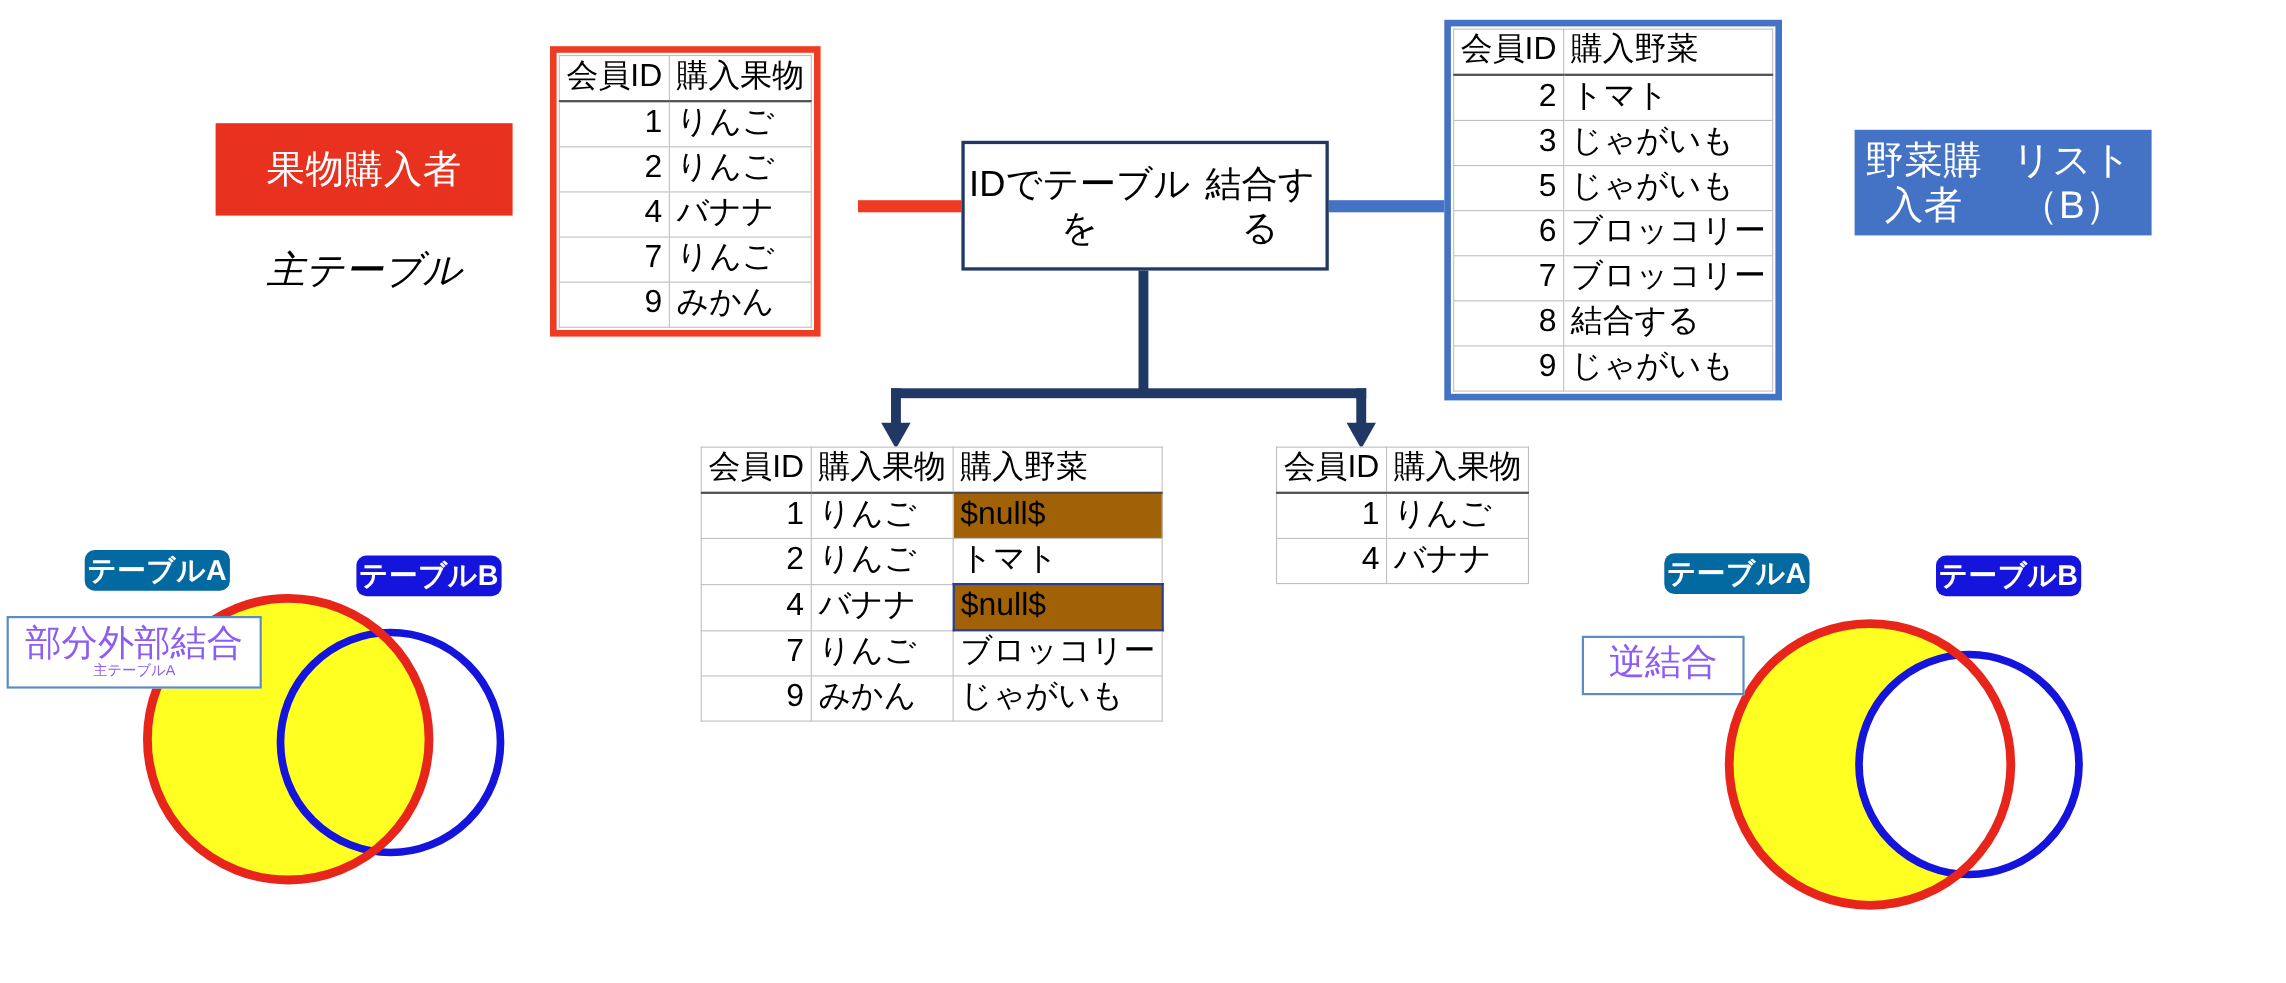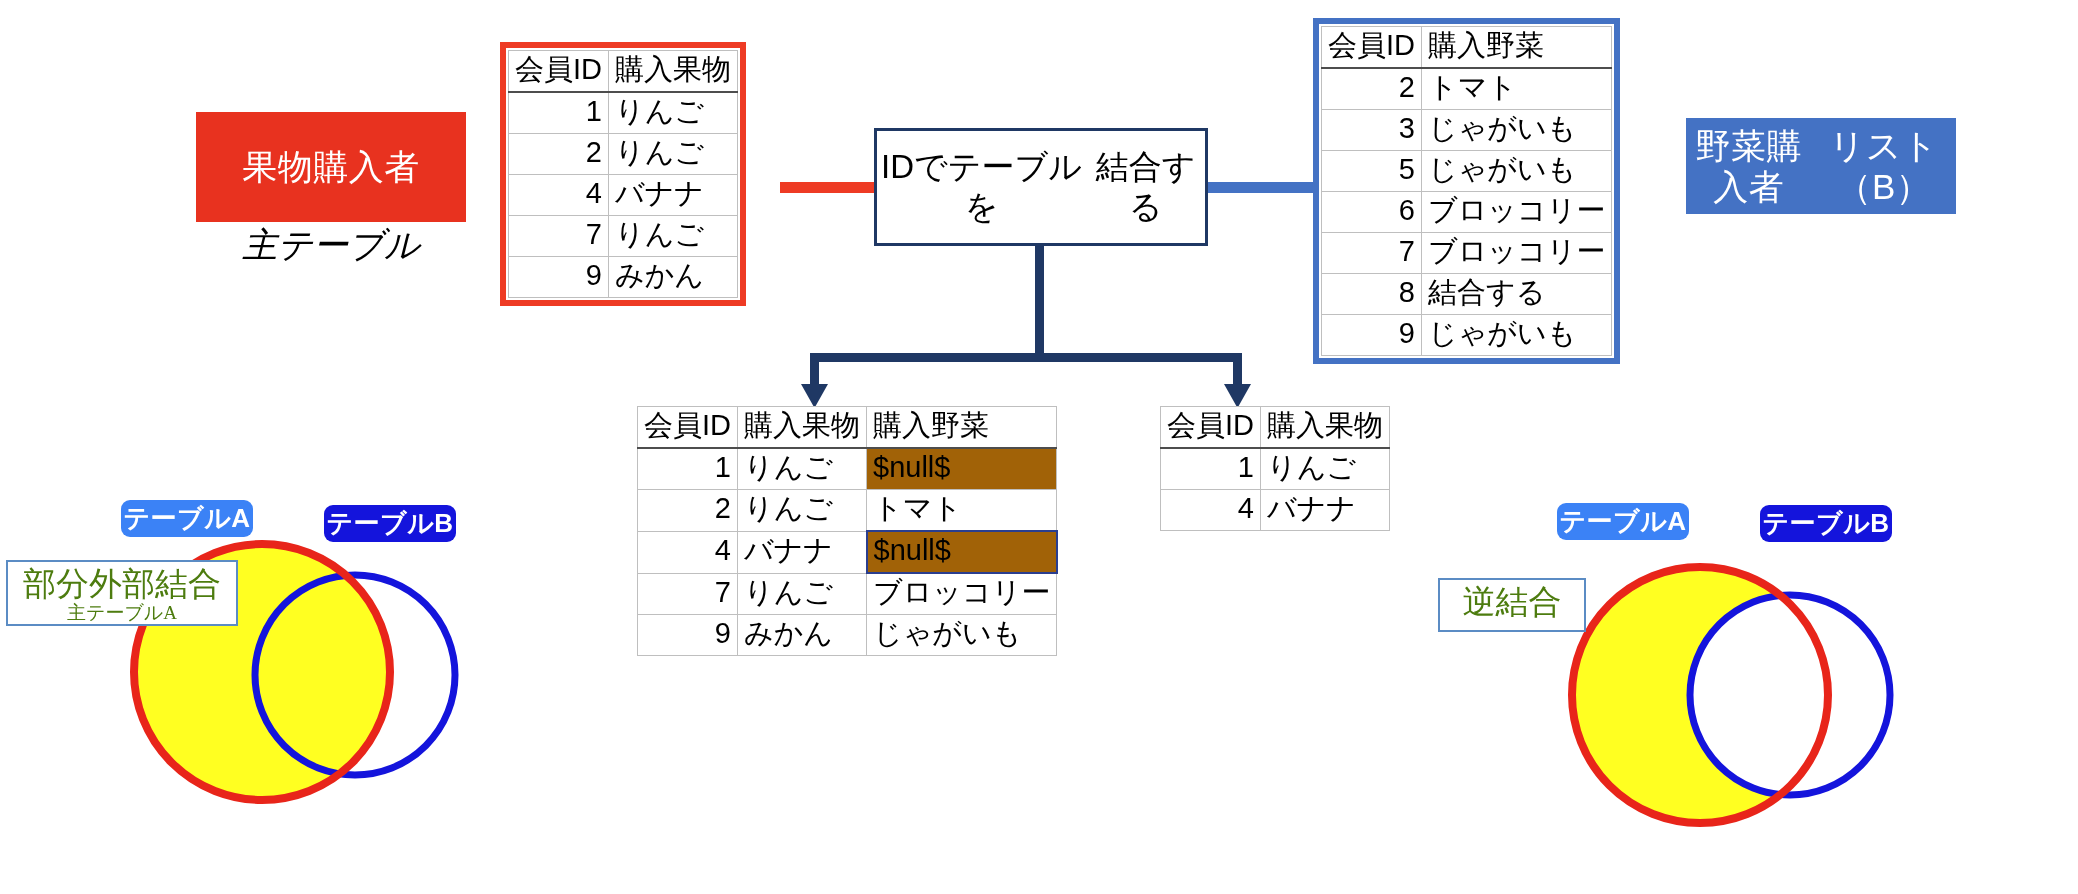--- a/index.html
+++ b/index.html
@@ -104,48 +104,47 @@
   .conn-navy { background: #1f3864; }
 
   
   .venn { position: absolute; }
   .venn svg { display: block; }
 
   .vlabel {
     border: 2px solid #5b8cc4;
     background: #ffffff;
     text-align: center;
-    color: #4d7c0f;
+    color: #8b5cf6;
     padding: 4px 10px 7px 10px;
     box-sizing: border-box;
   }
   .vlabel .t1 {
     font-size: 33px;
     line-height: 1.12;
     white-space: nowrap;
   }
   .vlabel .t2 {
-    font-size: 19px;
+    font-size: 13px;
     line-height: 1.1;
     white-space: nowrap;
-    font-family: Liberation Serif, serif;
   }
 
   .tbadge {
     border-radius: 9px;
     color: #ffffff;
     font-size: 26px;
     font-weight: bold;
     display: flex;
     align-items: center;
     justify-content: center;
     white-space: nowrap;
     letter-spacing: 0.5px;
   }
-  .tbadge-red  { background: #3b82f6; margin-left: 44px; }
+  .tbadge-red  { background: #0369a1; }
   .tbadge-blue { background: #1414dc; }
 </style>
 </head>
 <body>
 
 <div id="canvas">
 
   <div class="abs conn-red" style="left:780px; top:182px; width:110px; height:11px;"></div>
 
   <div class="abs conn-blue" style="left:1207px; top:182px; width:110px; height:11px;"></div>
@@ -237,21 +236,21 @@
           <td>結合する</td>
         </tr>
         <tr>
           <td class="num">9</td>
           <td>じゃがいも</td>
         </tr>
       </tbody>
     </table>
   </div>
 
-  <div class="abs badge badge-red" style="left:196px; top:112px; width:270px; height:110px; flex-direction:row;">
+  <div class="abs badge badge-red" style="left:196px; top:112px; width:270px; height:84px; flex-direction:row;">
     <span>果物購入者</span>
   </div>
   <div class="abs plainlabel" style="left:196px; top:222px; width:270px;">主テーブル</div>
 
   <div class="abs badge badge-blue" style="left:1686px; top:118px; width:270px; height:96px; flex-direction:row;">
     <span>野菜購入者</span>
     <span>リスト（B）</span>
   </div>
 
   <div class="abs procbox" style="left:874px; top:128px; width:334px; height:118px; flex-direction:row;">

